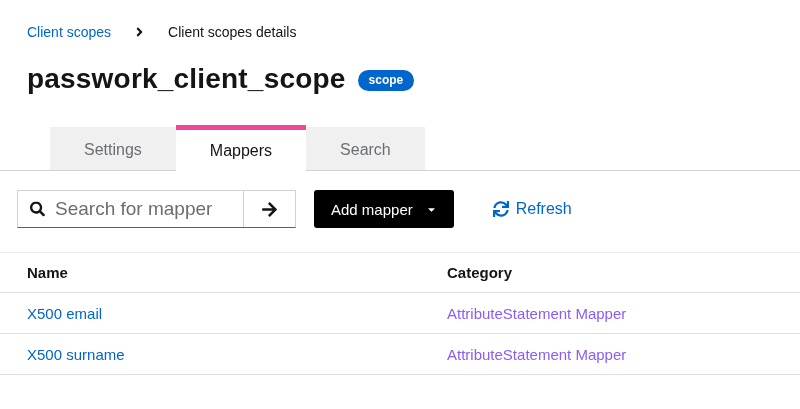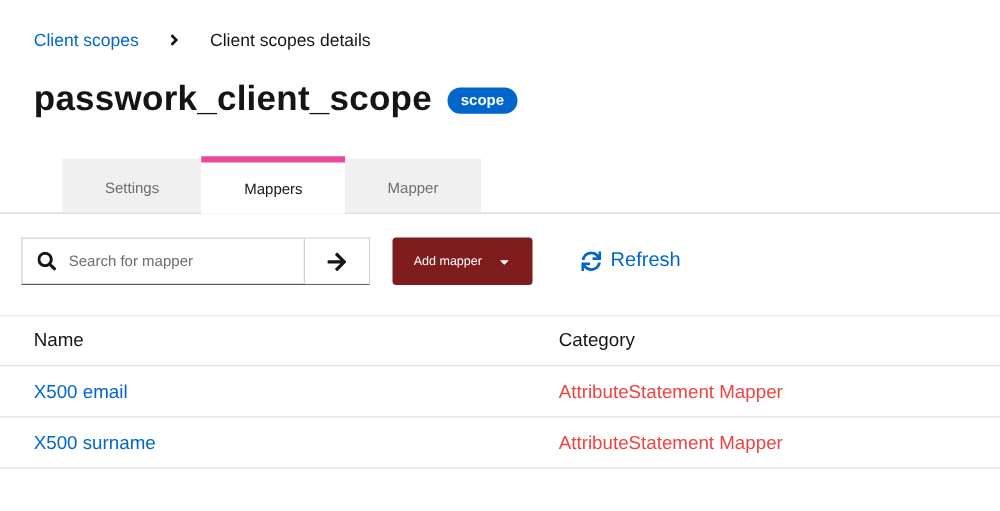--- a/index.html
+++ b/index.html
@@ -40,21 +40,21 @@
   
   .tabbar {
     display: flex; align-items: stretch;
     margin-top: 30px; padding-left: 50px;
     border-bottom: 1px solid #d2d2d2;
     height: 46px;
   }
   .tab {
     display: flex; align-items: center;
     padding: 0 34px;
-    font-size: 12px; color: #6a6e73;
+    font-size: 16px; color: #6a6e73;
     background: #f0f0f0;
     margin-top: 2px;
     cursor: pointer;
     border-top: 3px solid transparent;
   }
   .tab.active {
     background: #ffffff; color: #151515;
     border-top: 5px solid #ec4899;
     margin-top: 0;
     margin-bottom: -1px;
@@ -78,37 +78,37 @@
     position: relative; flex: 1; display: flex; align-items: center;
   }
   .search-field .icon-left {
     position: absolute; left: 12px; top: 50%; transform: translateY(-50%);
     display: inline-flex;
   }
   .search-field input {
     width: 100%; height: 100%;
     border: none; outline: none;
     padding: 0 8px 0 37px;
-    font-size: 12px; color: #151515;
+    font-size: 19px; color: #151515;
     font-family: "Liberation Sans", "DejaVu Sans", sans-serif;
     background: transparent;
   }
   .search-field input::placeholder { color: #6a6e73; opacity: 1; }
   .search-submit {
     width: 52px;
     border: none; border-left: 1px solid #d2d2d2;
     background: #fff; cursor: pointer;
     display: flex; align-items: center; justify-content: center;
   }
   .primary-btn {
     margin-left: 18px;
     height: 38px;
-    background: #7f1d1d; color: #fff;
+    background: #000000; color: #fff;
     border: none; border-radius: 3px;
-    font-size: 10px;
+    font-size: 15px;
     font-family: "Liberation Sans", "DejaVu Sans", sans-serif;
     padding: 0 17px;
     display: flex; align-items: center; gap: 13px;
     cursor: pointer;
   }
   .refresh-link {
     margin-left: 39px;
     display: flex; align-items: center; gap: 7px;
     color: #0066cc; font-size: 16px;
     text-decoration: none; cursor: pointer;
@@ -117,33 +117,33 @@
   
   .mappers-table {
     width: 100%;
     border-collapse: collapse;
     margin-top: 24px;
     table-layout: fixed;
   }
   .mappers-table col.col-name { width: 447px; }
   .mappers-table thead th {
     text-align: left;
-    font-size: 15px; font-weight: 400; color: #151515;
+    font-size: 15px; font-weight: 700; color: #151515;
     padding: 11px 0;
     border-top: 1px solid #ececec;
     border-bottom: 1px solid #e0e0e0;
   }
   .mappers-table th:first-child, .mappers-table td:first-child { padding-left: 27px; }
   .mappers-table tbody td {
     font-size: 15px;
     padding: 11.5px 0;
     border-bottom: 1px solid #e0e0e0;
   }
   .mapper-link { color: #0066cc; text-decoration: none; cursor: pointer; }
-  .cell-category { color: #ef4444; }
+  .cell-category { color: #8b5cf6; }
 
   .icon { display: inline-flex; align-items: center; justify-content: center; }
 </style>
 </head>
 <body>
 
 <nav class="breadcrumb">
   <a>Client scopes</a>
   <span class="crumb-sep icon">
     <svg viewBox="0 0 256 512" width="9" height="14" fill="#151515">
@@ -154,21 +154,21 @@
 </nav>
 
 <div class="page-header">
   <h1 class="page-title">passwork_client_scope</h1>
   <span class="protocol-badge">scope</span>
 </div>
 
 <div class="tabbar">
   <div class="tab">Settings</div>
   <div class="tab active">Mappers</div>
-  <div class="tab">Mapper</div>
+  <div class="tab">Search</div>
 </div>
 
 <div class="toolbar">
   <div class="search-group">
     <div class="search-field">
       <span class="icon-left icon">
         <svg viewBox="0 0 512 512" width="15" height="15" fill="#151515">
             <path d="M505 442.7L405.3 343c-4.5-4.5-10.6-7-17-7H372c27.6-35.3 44-79.7 44-128C416 93.1 322.9 0 208 0S0 93.1 0 208s93.1 208 208 208c48.3 0 92.7-16.4 128-44v16.3c0 6.4 2.5 12.5 7 17l99.7 99.7c9.4 9.4 24.6 9.4 33.9 0l28.3-28.3c9.4-9.4 9.4-24.6.1-34zM208 336c-70.7 0-128-57.2-128-128 0-70.7 57.2-128 128-128 70.7 0 128 57.2 128 128 0 70.7-57.2 128-128 128z"></path>
           </svg>
       </span>

